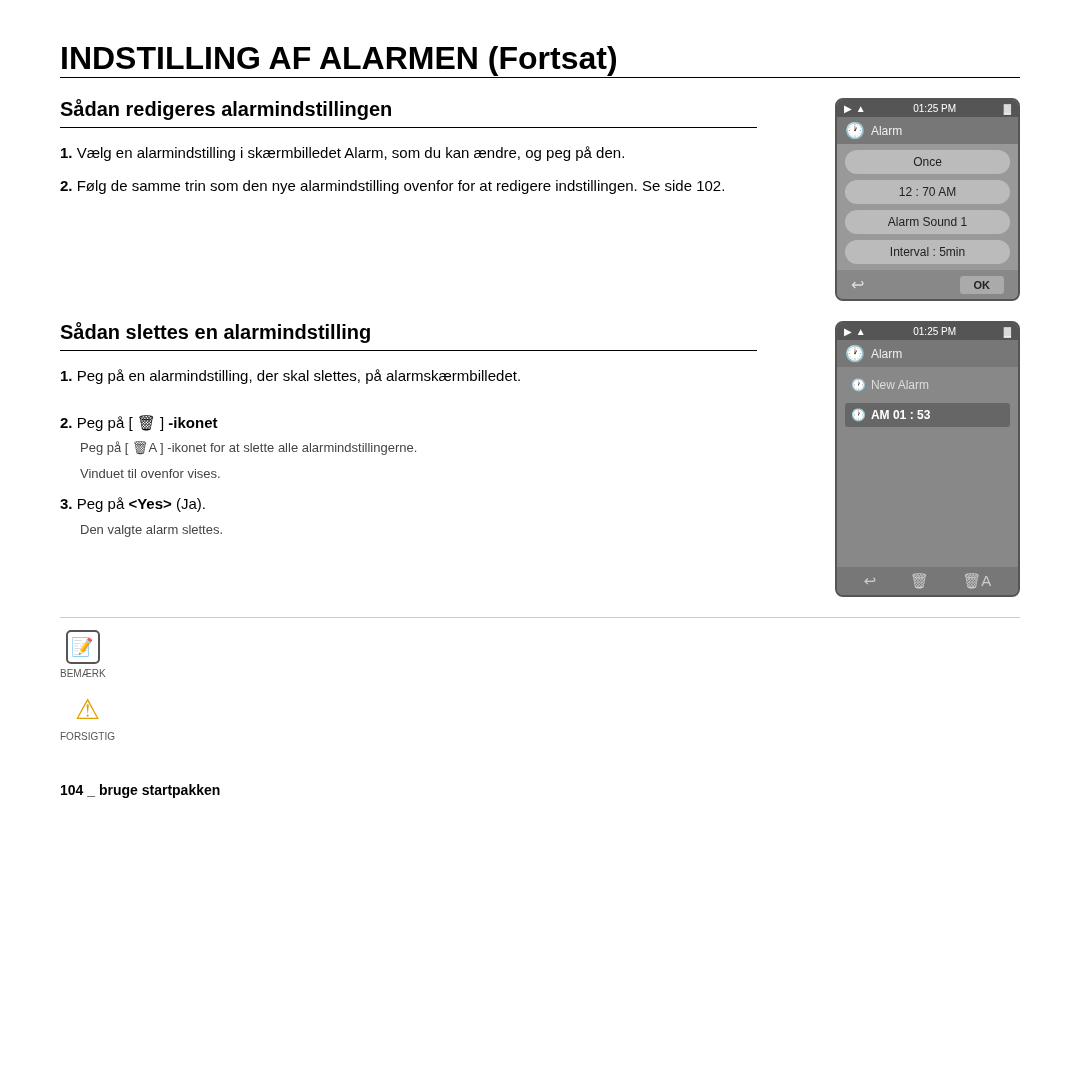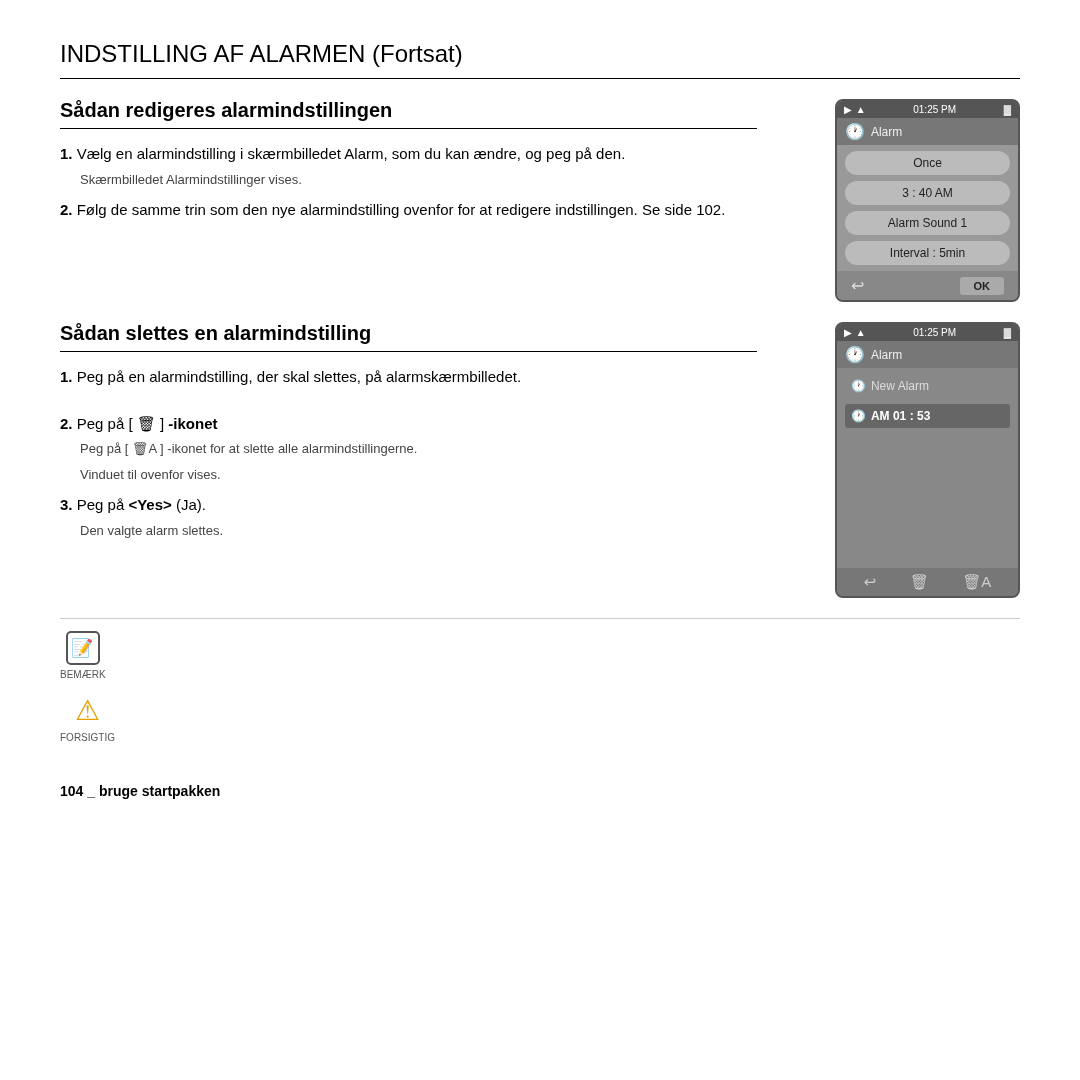--- a/index.html
+++ b/index.html
@@ -10,23 +10,23 @@
       font-family: Arial, sans-serif;
       font-size: 15px;
       color: #000;
       overflow: hidden;
       position: relative;
     }
     .page {
       padding: 40px 60px 30px 60px;
     }
     .main-title {
-      font-size: 24px;
-      font-weight: normal;
-      margin-bottom: 10px;
+      font-size: 32px;
+      font-weight: bold;
+      margin-bottom: 0;
     }
     .main-title-divider {
       border: none;
       border-top: 1.5px solid #000;
       margin-bottom: 20px;
     }
     .section {
       display: flex;
       align-items: flex-start;
       margin-bottom: 20px;
@@ -232,21 +232,20 @@
   <hr class="main-title-divider">
 
   <div class="section">
     <div class="section-content">
       <div class="section-title">Sådan redigeres alarmindstillingen</div>
       <hr class="section-title-divider">
       <ul class="step-list">
         <li>
           <span class="step-num">1.</span>
           <span>Vælg en alarmindstilling i skærmbilledet Alarm, som du kan ændre, og peg på den.</span>
-          <div class="sub-note">Skærmbilledet Alarmindstillinger vises.</div>
         </li>
         <li>
           <span class="step-num">2.</span>
           <span>Følg de samme trin som den nye alarmindstilling ovenfor for at redigere indstillingen. Se side 102.</span>
         </li>
       </ul>
     </div>
 
     <div class="device-mock">
       <div class="phone-screen">
@@ -257,21 +256,21 @@
           </div>
           <span>01:25 PM</span>
           <span>▓</span>
         </div>
         <div class="phone-header">
           <span class="clock-icon">🕐</span>
           <span>Alarm</span>
         </div>
         <div class="phone-body">
           <div class="phone-row">Once</div>
-          <div class="phone-row">3 : 40 AM</div>
+          <div class="phone-row">12 : 70 AM</div>
           <div class="phone-row">Alarm Sound 1</div>
           <div class="phone-row">Interval : 5min</div>
         </div>
         <div class="phone-footer">
           <span class="back-arrow">↩</span>
           <span class="btn">OK</span>
         </div>
       </div>
     </div>
   </div>

